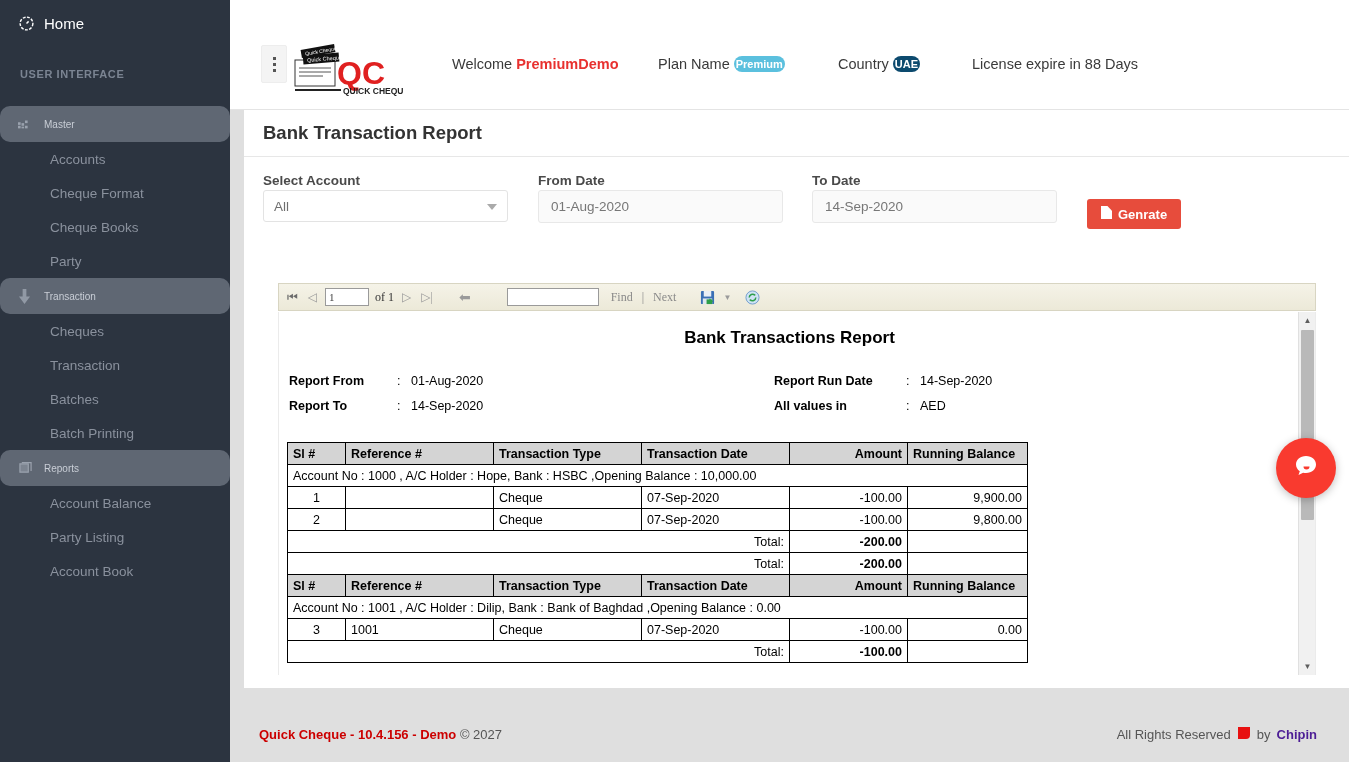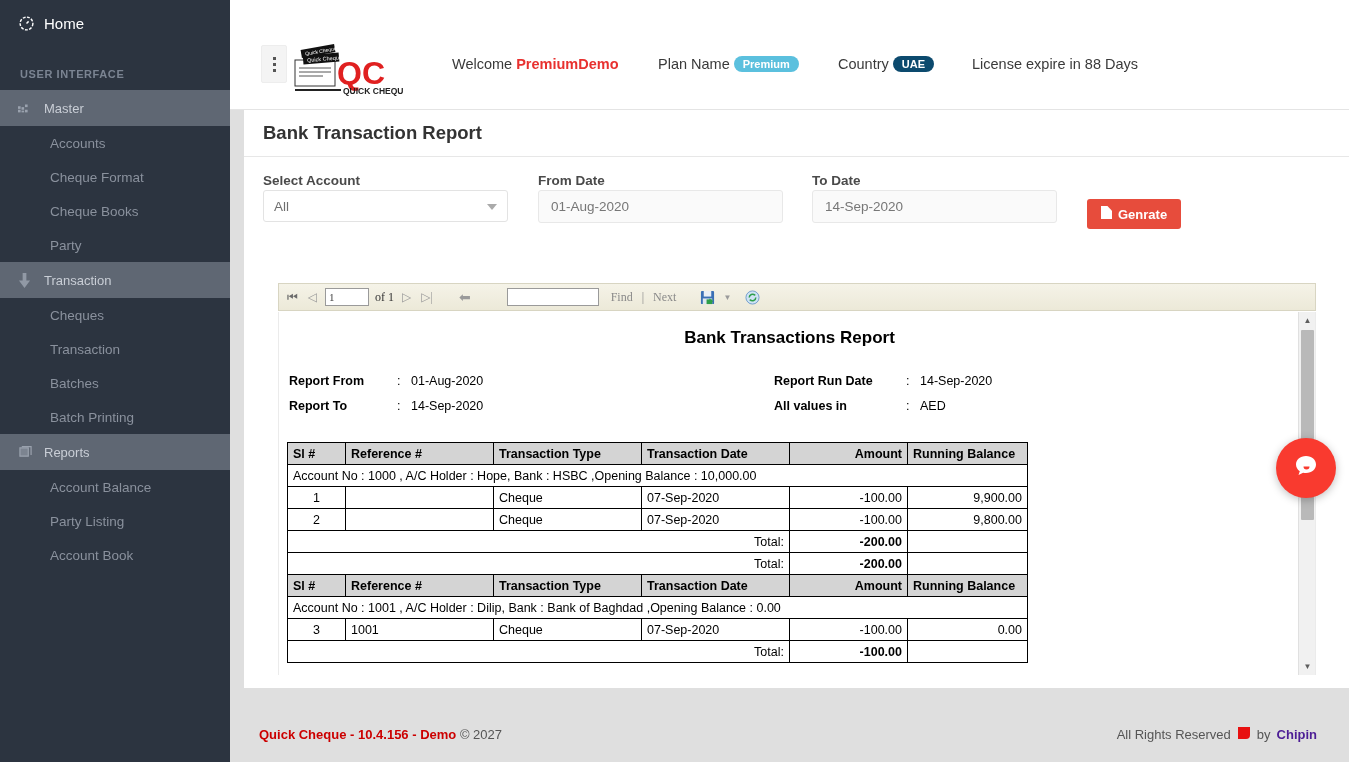--- a/index.html
+++ b/index.html
@@ -20,29 +20,30 @@
     overflow: hidden;
   }
   .side-home {
     display: flex; align-items: center;
     height: 46px; padding: 0 0 0 18px;
     color: #ffffff; font-size: 15px;
   }
   .side-home .ico { width: 26px; display: flex; align-items: center; color: #fff; }
   .side-heading {
     color: #7b8492; font-size: 11px; font-weight: bold;
-    letter-spacing: .6px; padding: 22px 0 10px 20px;
+    letter-spacing: .6px; padding: 22px 0 26px 20px;
     text-transform: uppercase;
   }
   .side-group {
     display: flex; align-items: center;
     height: 36px; padding-left: 18px;
-    color: #9aa2ae; font-size: 13px;
+    color: #9aa2ae; font-size: 10px;
     background: #5f6773;
     color: #c9ced6;
+    border-radius: 10px;
   }
   .side-group .ico { width: 26px; display: flex; align-items: center; color: #9aa2ae; }
   .side-item {
     display: flex; align-items: center;
     height: 34px; padding-left: 50px;
     color: #8a919d; font-size: 13.5px;
     background: #2c3440;
   }
 
   
@@ -64,21 +65,21 @@
     width: 110px; height: 58px;
   }
   .logo svg { display: block; }
   .nav-text {
     position: absolute; top: 56px;
     font-size: 14.5px; color: #3a3a3a; white-space: nowrap;
   }
   .nav-text .hl { color: #e8312f; font-weight: bold; }
   .pill {
     display: inline-block; border-radius: 10px;
-    padding: 2px 9px; font-size: 11px; font-weight: bold;
+    padding: 2px 2px; font-size: 11px; font-weight: bold;
     color: #fff; vertical-align: 1px; margin-left: 4px;
   }
   .pill.blue { background: #5bc0de; }
   .pill.grey { background: #0c4a6e; }
 
   
   .page-title-bar {
     position: absolute; left: 244px; top: 110px;
     width: 1105px; height: 47px;
     background: #fff; border-bottom: 1px solid #e7e7e7;

